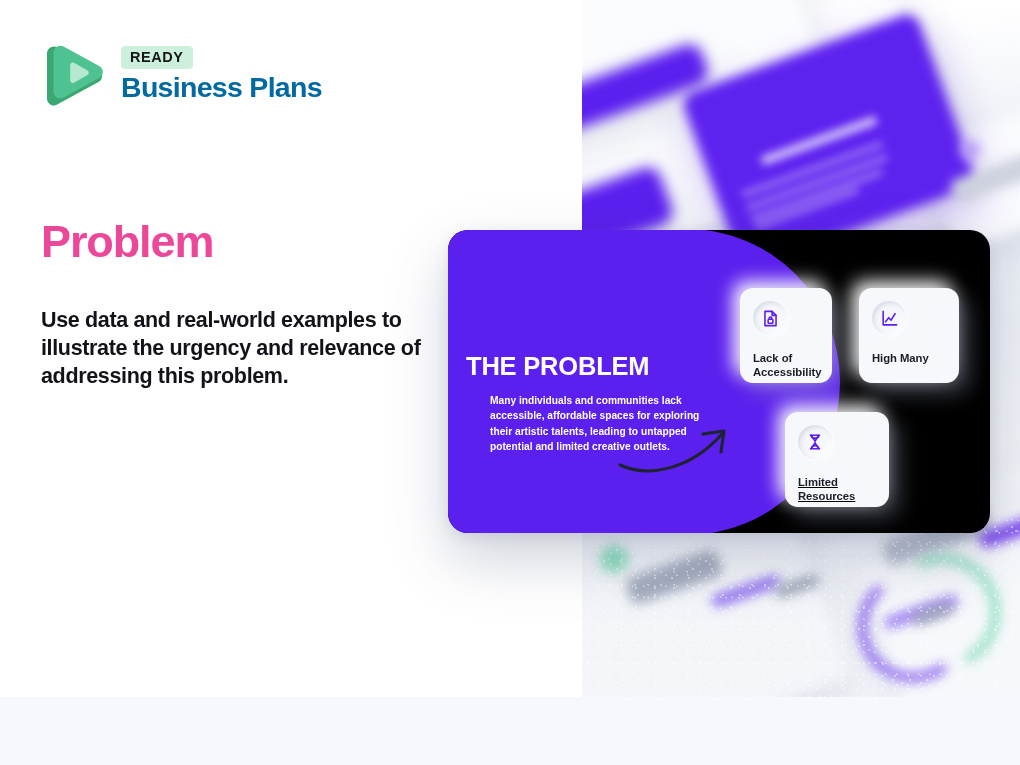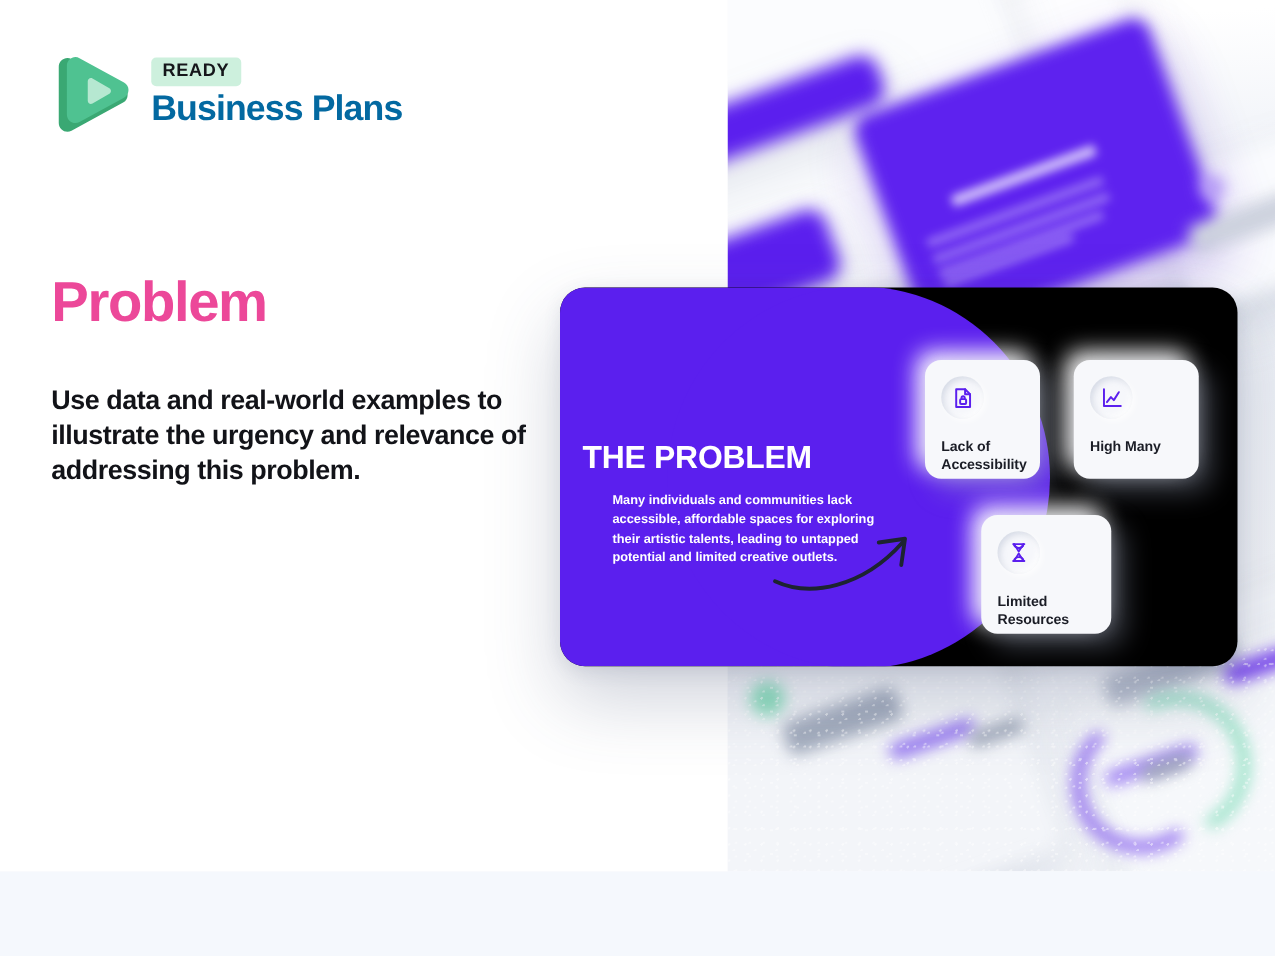--- a/index.html
+++ b/index.html
@@ -297,21 +297,21 @@
     margin-top: 16px;
     font-size: 11.3px;
     font-weight: 700;
     color: #1b1d26;
     line-height: 1.24;
     letter-spacing: -.05px;
   }
 
   .f-access    { left: 292px; top: 58px;  width: 92px;  height: 95px; }
   .f-cost      { left: 411px; top: 58px;  width: 100px; height: 95px; }
-  .f-resources { left: 337px; top: 182px; width: 104px; height: 95px; }
+  .f-resources { left: 337px; top: 182px; width: 104px; height: 95px; text-decoration: underline; }
 </style>
 </head>
 <body>
 
 <div class="page">
 
   <div class="hero-photo">
     <div class="sky"></div>
 
     <div class="bg-arc"></div>

